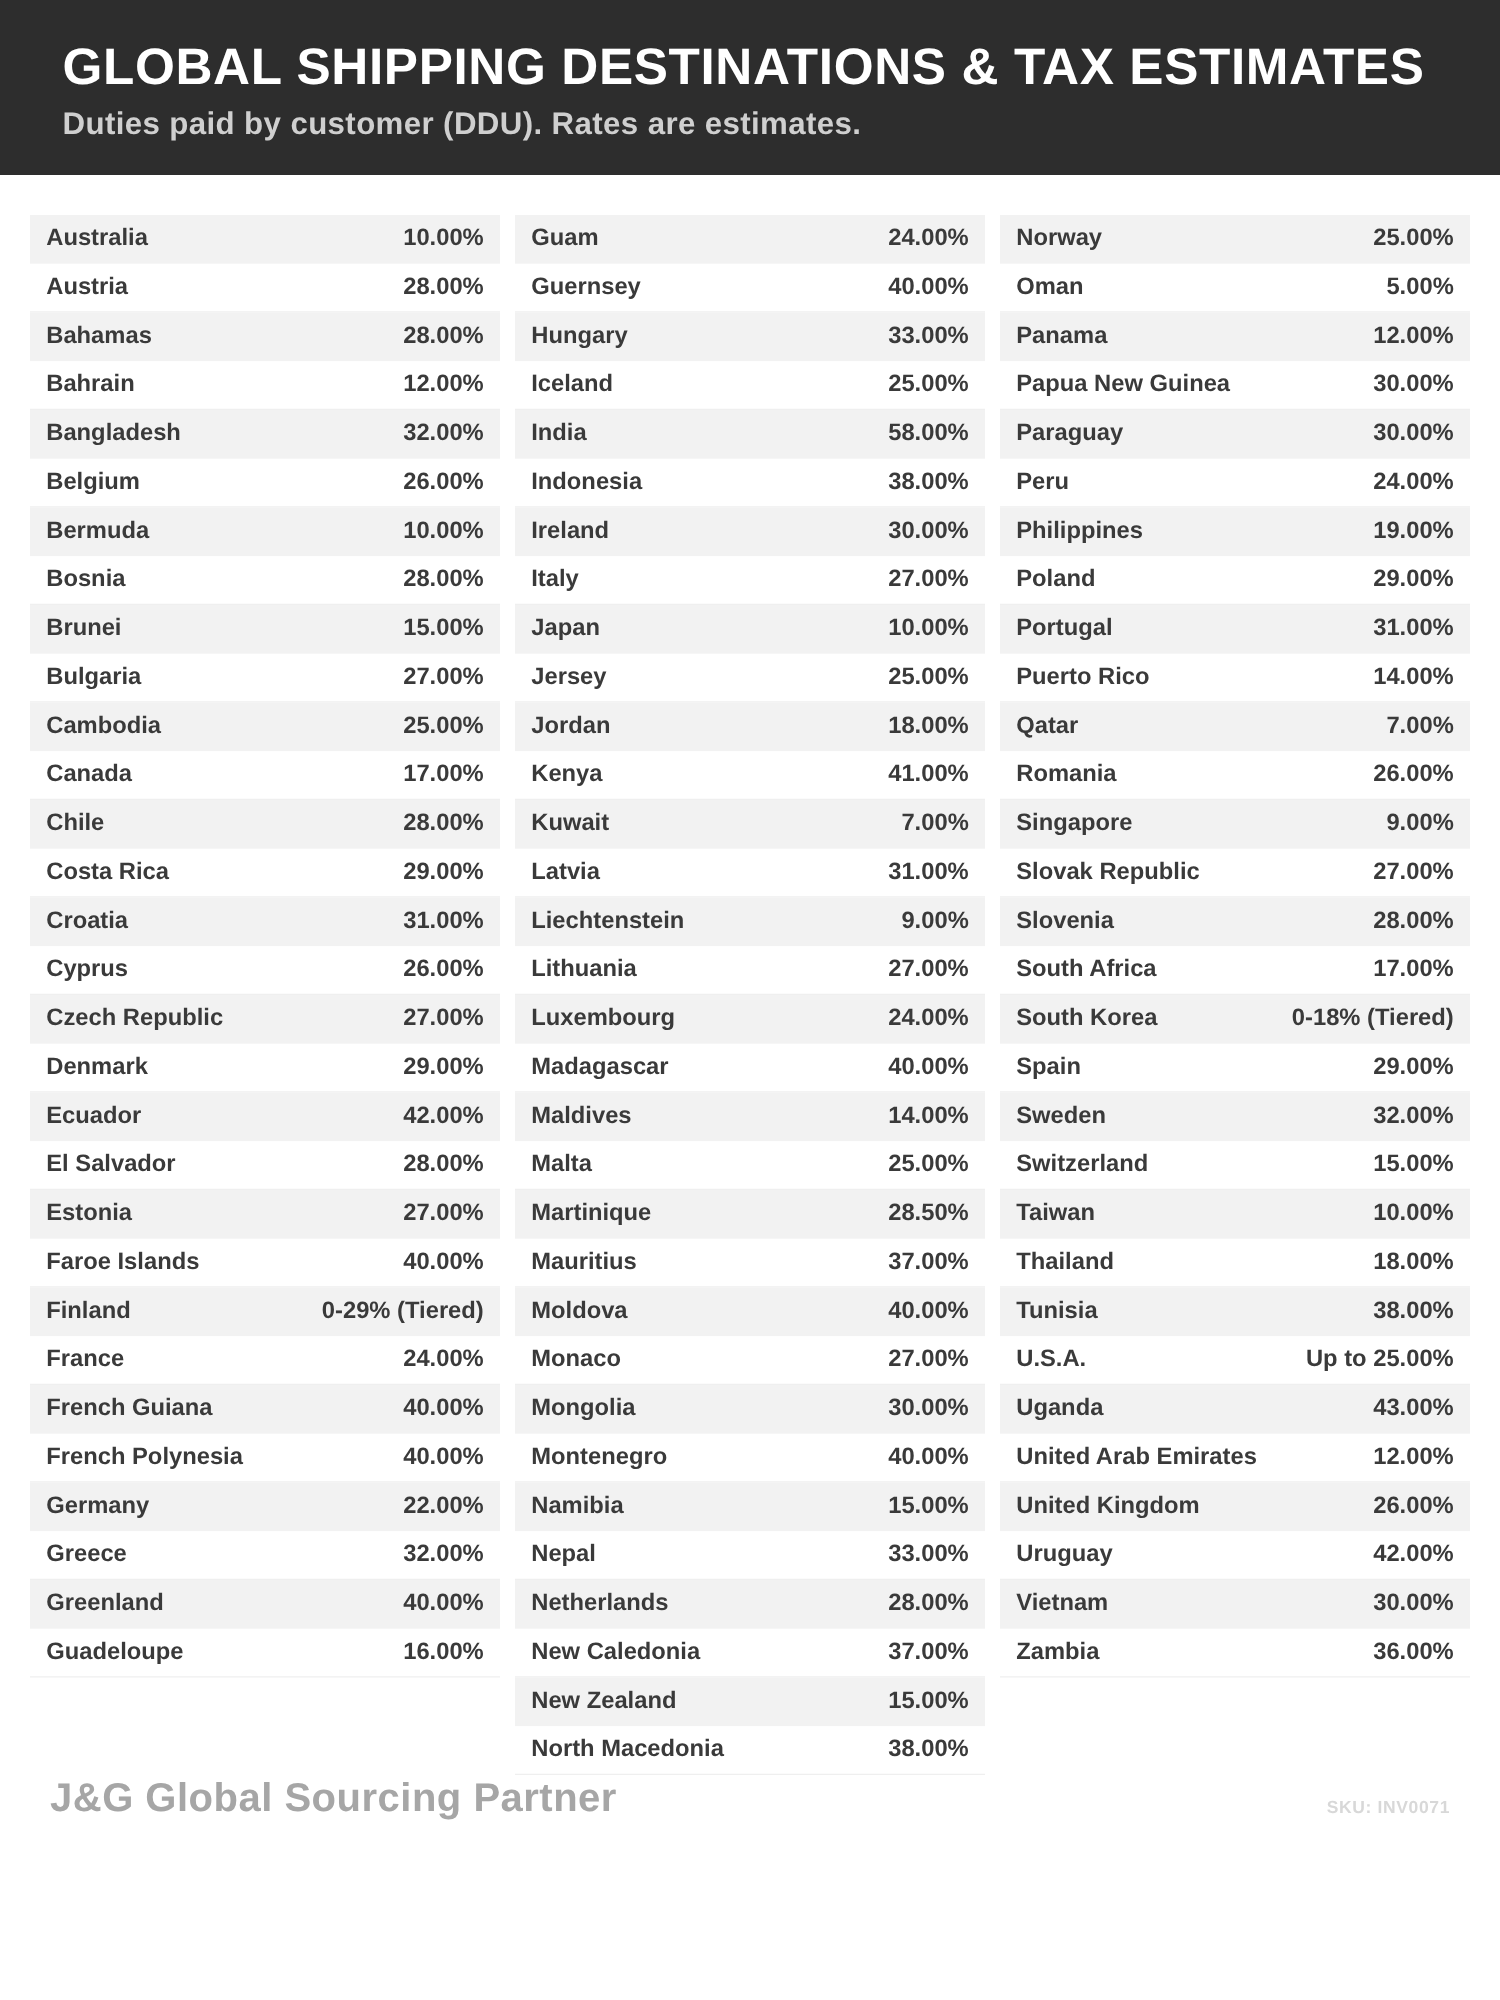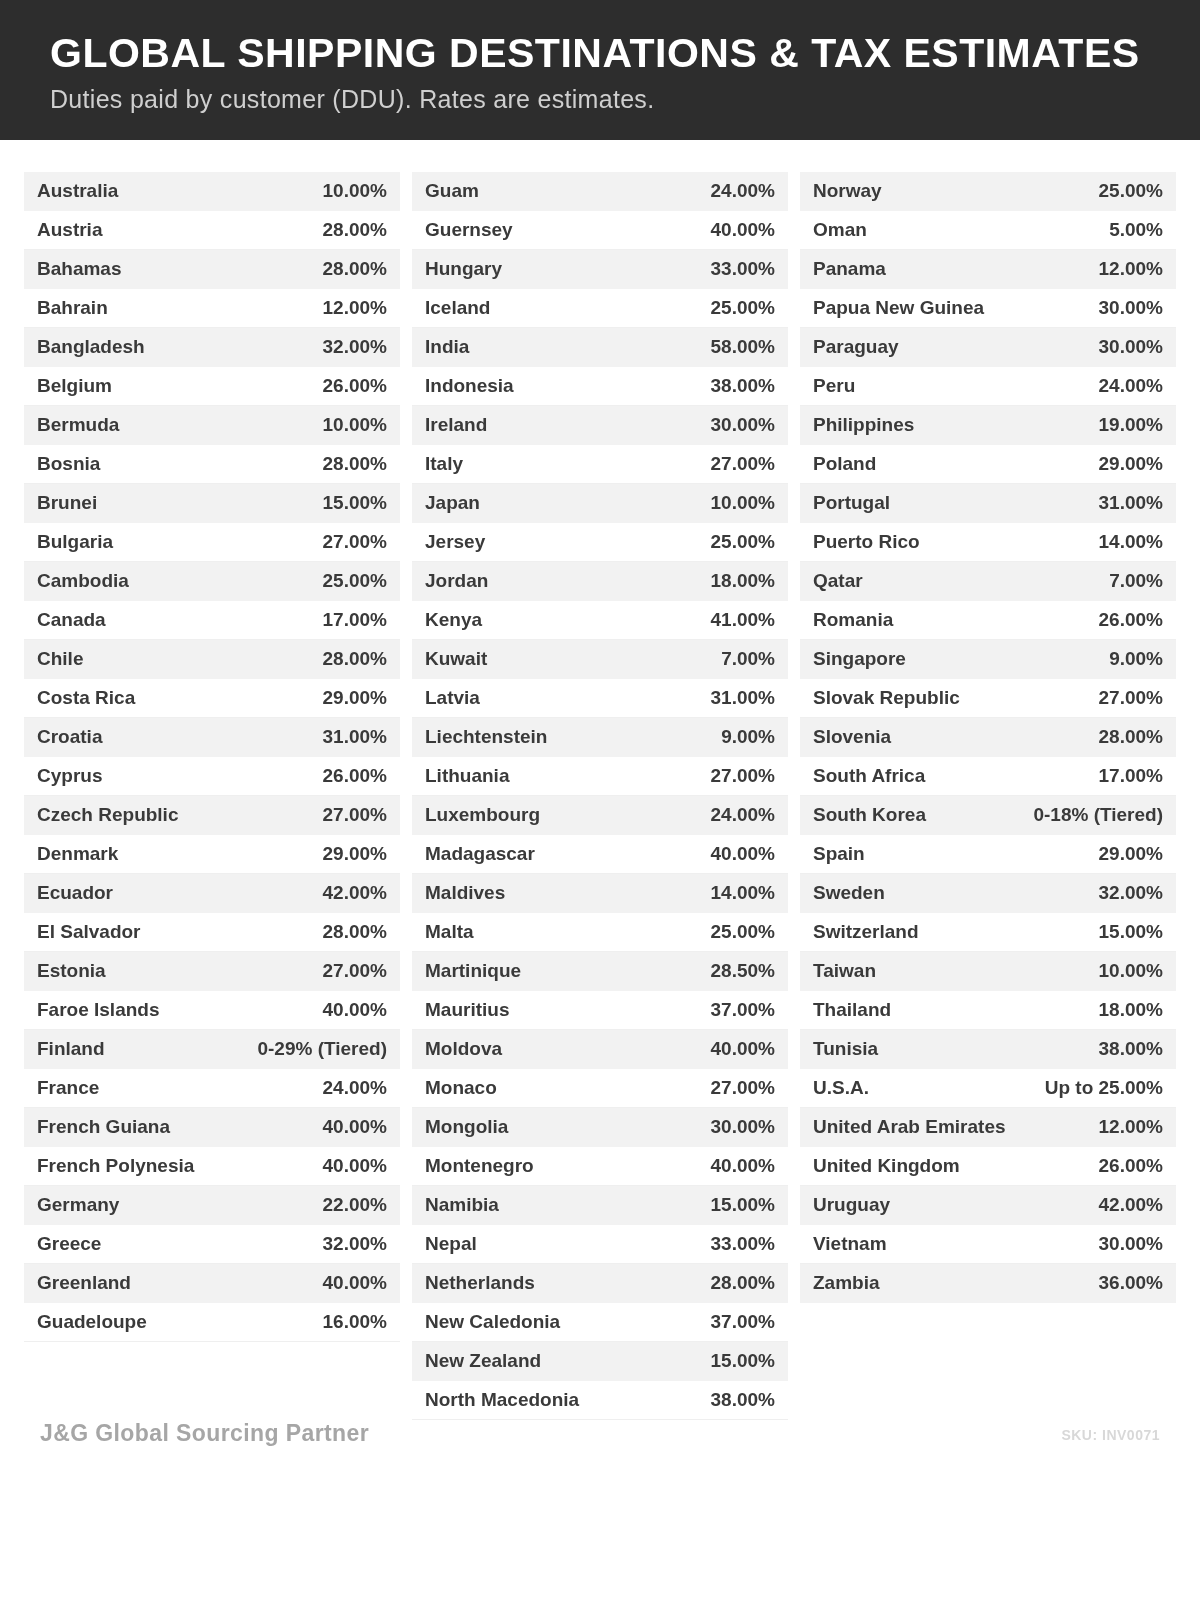--- a/index.html
+++ b/index.html
@@ -25,21 +25,21 @@
   .header .title {
     font-size: 41px;
     font-weight: bold;
     letter-spacing: 0.5px;
     color: #ffffff;
     line-height: 1.15;
   }
   .header .subtitle {
     margin-top: 8px;
     font-size: 25px;
-    font-weight: normal;
+    font-weight: bold;
     color: #cfcfcf;
     letter-spacing: 0.3px;
   }
   .table-area {
     margin-top: 32px;
     padding: 0 24px;
     display: grid;
     grid-template-columns: repeat(3, 1fr);
     column-gap: 12px;
     align-items: start;
@@ -73,21 +73,21 @@
     padding-left: 10px;
   }
   .footer {
     margin-top: auto;
     padding: 0 40px 40px 40px;
     display: flex;
     align-items: flex-end;
     justify-content: space-between;
   }
   .footer .brand {
-    font-size: 23px;
+    font-size: 32px;
     font-weight: bold;
     color: #a6a6a6;
     letter-spacing: 0.4px;
   }
   .footer .sku {
     font-size: 14px;
     font-weight: bold;
     color: #d8d8d8;
     letter-spacing: 0.5px;
     padding-bottom: 4px;
@@ -447,20 +447,24 @@
         </div>
         <div class="row">
           <span class="country">Tunisia</span>
           <span class="rate">38.00%</span>
         </div>
         <div class="row">
           <span class="country">U.S.A.</span>
           <span class="rate">Up to 25.00%</span>
         </div>
         <div class="row">
+          <span class="country">Uganda</span>
+          <span class="rate">43.00%</span>
+        </div>
+        <div class="row">
           <span class="country">United Arab Emirates</span>
           <span class="rate">12.00%</span>
         </div>
         <div class="row">
           <span class="country">United Kingdom</span>
           <span class="rate">26.00%</span>
         </div>
         <div class="row">
           <span class="country">Uruguay</span>
           <span class="rate">42.00%</span>

